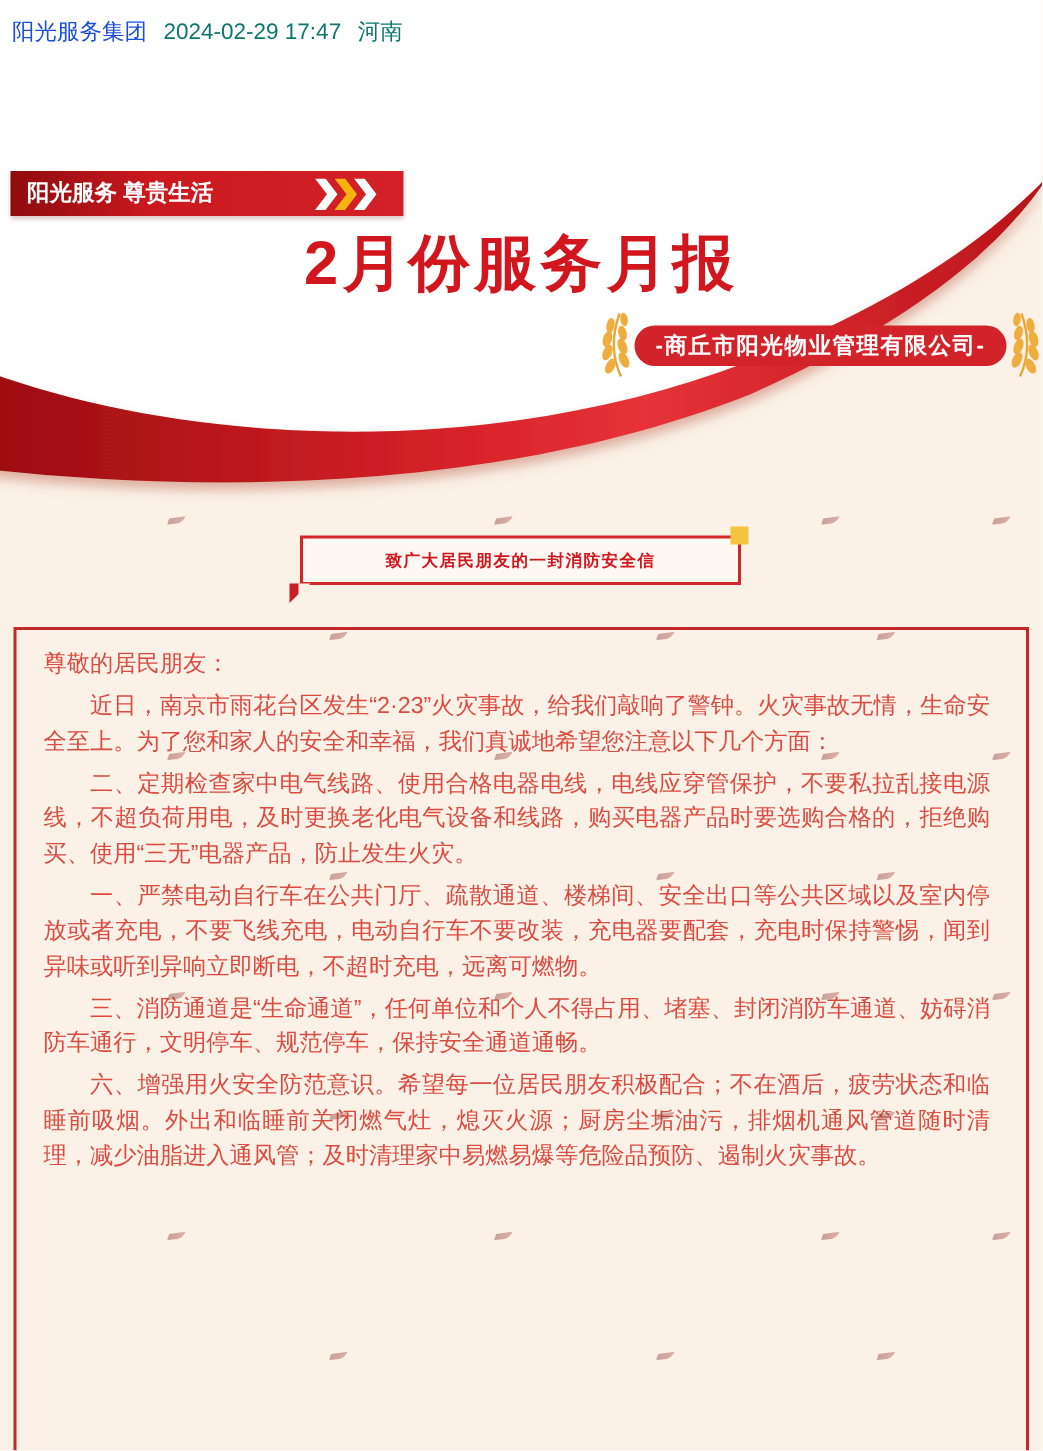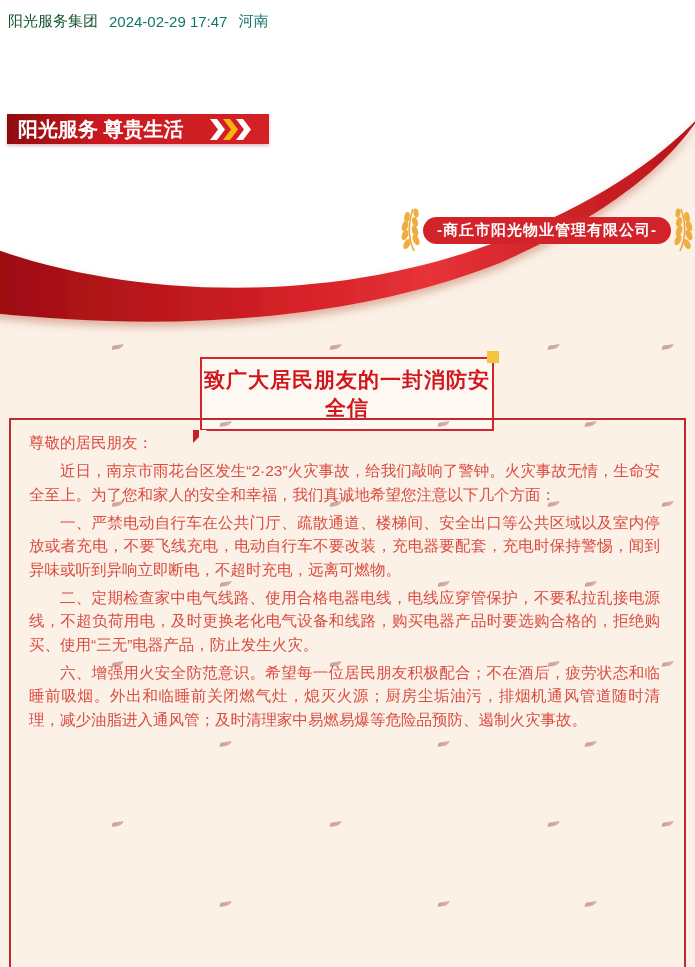--- a/index.html
+++ b/index.html
@@ -5,53 +5,53 @@
   * { margin:0; padding:0; box-sizing:border-box; }
   html,body { background:#ffffff; }
   body {
     width:695px; height:967px; position:relative; overflow:hidden;
     font-family:"Liberation Sans", sans-serif;
   }
 
   
   .meta { position:absolute; top:10px; left:8px; right:8px; height:22px;
           font-size:15px; display:flex; align-items:center; gap:11px; white-space:nowrap; }
-  .meta .account { color:#14532d; }
+  .meta .account { color:#1d4ed8; }
   .meta .date, .meta .loc { color:#0f766e; }
 
   
   .poster { position:absolute; left:0; top:108px; width:695px; height:859px;
             background:#fbf1e7; overflow:hidden; }
   .header-art { position:absolute; left:0; top:0; width:695px; height:345px; display:block; }
 
   
   .ribbon { position:absolute; left:7px; top:6px; width:262px; height:30px;
             background:linear-gradient(90deg,#8e0b0e,#c9191f 35%,#d42128);
-            color:#fff; font-weight:bold; font-size:20px; line-height:30px;
+            color:#fff; font-weight:bold; font-size:15px; line-height:30px;
             padding-left:11px; box-shadow:0 2px 3px rgba(120,20,20,.25); }
   .ribbon .chevrons { position:absolute; right:16px; top:5px; display:flex; }
   .ribbon .chevrons svg { display:block; margin-left:-4px; }
 
   
   .title { position:absolute; top:40px; left:0; width:100%; text-align:center;
            font-size:41px; font-weight:900; letter-spacing:3px; color:#d2161e; }
 
   
   .company-row { position:absolute; top:99px; left:0; width:100%;
                  display:flex; justify-content:flex-end; align-items:center; }
   .pill { background:#d3232a; color:#fff; font-weight:bold; font-size:15px;
           padding:4px 14px; border-radius:14px; letter-spacing:1px; }
   .wheat { width:24px; height:46px; }
   .wheat.flip { transform:scaleX(-1); }
 
   
   .section-box { position:absolute; left:200px; top:249px; width:294px;
                  border:2px solid #d4252b; padding:7px 0; text-align:center;
                  background:rgba(255,253,249,.55);
-                 color:#d2161e; font-weight:bold; font-size:21px; letter-spacing:1px; }
+                 color:#d2161e; font-weight:bold; font-size:11px; letter-spacing:1px; }
   .section-box .corner-square { position:absolute; top:-8px; right:-7px;
                  width:12px; height:12px; background:#f6c33e; }
   .section-box .fold { position:absolute; left:-9px; bottom:-14px; width:0; height:0;
                  border-top:13px solid #c62026; border-right:13px solid transparent; }
   .section-box .fold-notch { position:absolute; left:-3px; bottom:-9px; width:0; height:0;
                  border-top:8px solid #fbf1e7; border-right:8px solid transparent; }
 
   
   .letter { position:absolute; left:9px; top:310px; width:677px; height:624px;
             border:2px solid #c3282c; padding:11px 24px 10px 18px;
@@ -103,20 +103,21 @@
         </svg>
       <svg width="17" height="21" viewBox="0 0 17 21">
           <path d="M0 0 L7 0 L15 10.5 L7 21 L0 21 L8 10.5 Z" fill="#f7b30e"></path>
         </svg>
       <svg width="17" height="21" viewBox="0 0 17 21">
           <path d="M0 0 L7 0 L15 10.5 L7 21 L0 21 L8 10.5 Z" fill="#ffffff"></path>
         </svg>
     </span>
   </div>
 
+  <h1 class="title">2月份服务月报</h1>
 
   <div class="company-row">
     <svg class="wheat" viewBox="0 0 24 46">
       <path d="M15 44 C9 31 9 16 14 2" stroke="#e8a838" stroke-width="1.6" fill="none"></path>
       <g fill="#f0ad3f">
         <ellipse cx="8" cy="37" rx="3" ry="5.5" transform="rotate(28 8 37)"></ellipse>
         <ellipse cx="6" cy="28" rx="3" ry="5.5" transform="rotate(22 6 28)"></ellipse>
         <ellipse cx="6" cy="19" rx="3" ry="5.5" transform="rotate(16 6 19)"></ellipse>
         <ellipse cx="8" cy="10" rx="2.7" ry="5" transform="rotate(10 8 10)"></ellipse>
         <ellipse cx="17" cy="33" rx="3" ry="5.5" transform="rotate(-26 17 33)"></ellipse>
@@ -145,22 +146,23 @@
     <span>致广大居民朋友的一封消防安全信</span>
     <span class="corner-square"></span>
     <span class="fold"></span>
     <span class="fold-notch"></span>
   </div>
 
   <div class="letter">
     <p class="salutation">尊敬的居民朋友：</p>
     <div id="paragraphs">
         <p class="para">近日，南京市雨花台区发生“2·23”火灾事故，给我们敲响了警钟。火灾事故无情，生命安全至上。为了您和家人的安全和幸福，我们真诚地希望您注意以下几个方面：</p>
+        <p class="para">二、定期检查家中电气线路、使用合格电器电线，电线应穿管保护，不要私拉乱接电源线，不超负荷用电，及时更换老化电气设备和线路，购买电器产品时要选购合格的，拒绝购买、使用“三无”电器产品，防止发生火灾。</p>
         <p class="para">一、严禁电动自行车在公共门厅、疏散通道、楼梯间、安全出口等公共区域以及室内停放或者充电，不要飞线充电，电动自行车不要改装，充电器要配套，充电时保持警惕，闻到异味或听到异响立即断电，不超时充电，远离可燃物。</p>
-        <p class="para">二、定期检查家中电气线路、使用合格电器电线，电线应穿管保护，不要私拉乱接电源线，不超负荷用电，及时更换老化电气设备和线路，购买电器产品时要选购合格的，拒绝购买、使用“三无”电器产品，防止发生火灾。</p>
+        <p class="para">三、消防通道是“生命通道”，任何单位和个人不得占用、堵塞、封闭消防车通道、妨碍消防车通行，文明停车、规范停车，保持安全通道通畅。</p>
         <p class="para">六、增强用火安全防范意识。希望每一位居民朋友积极配合；不在酒后，疲劳状态和临睡前吸烟。外出和临睡前关闭燃气灶，熄灭火源；厨房尘垢油污，排烟机通风管道随时清理，减少油脂进入通风管；及时清理家中易燃易爆等危险品预防、遏制火灾事故。</p>
       </div>
     <span class="dots" id="dots">
         <i></i>
         <i></i>
         <i></i>
         <i></i>
         <i></i>
         <i></i>
         <i></i>

